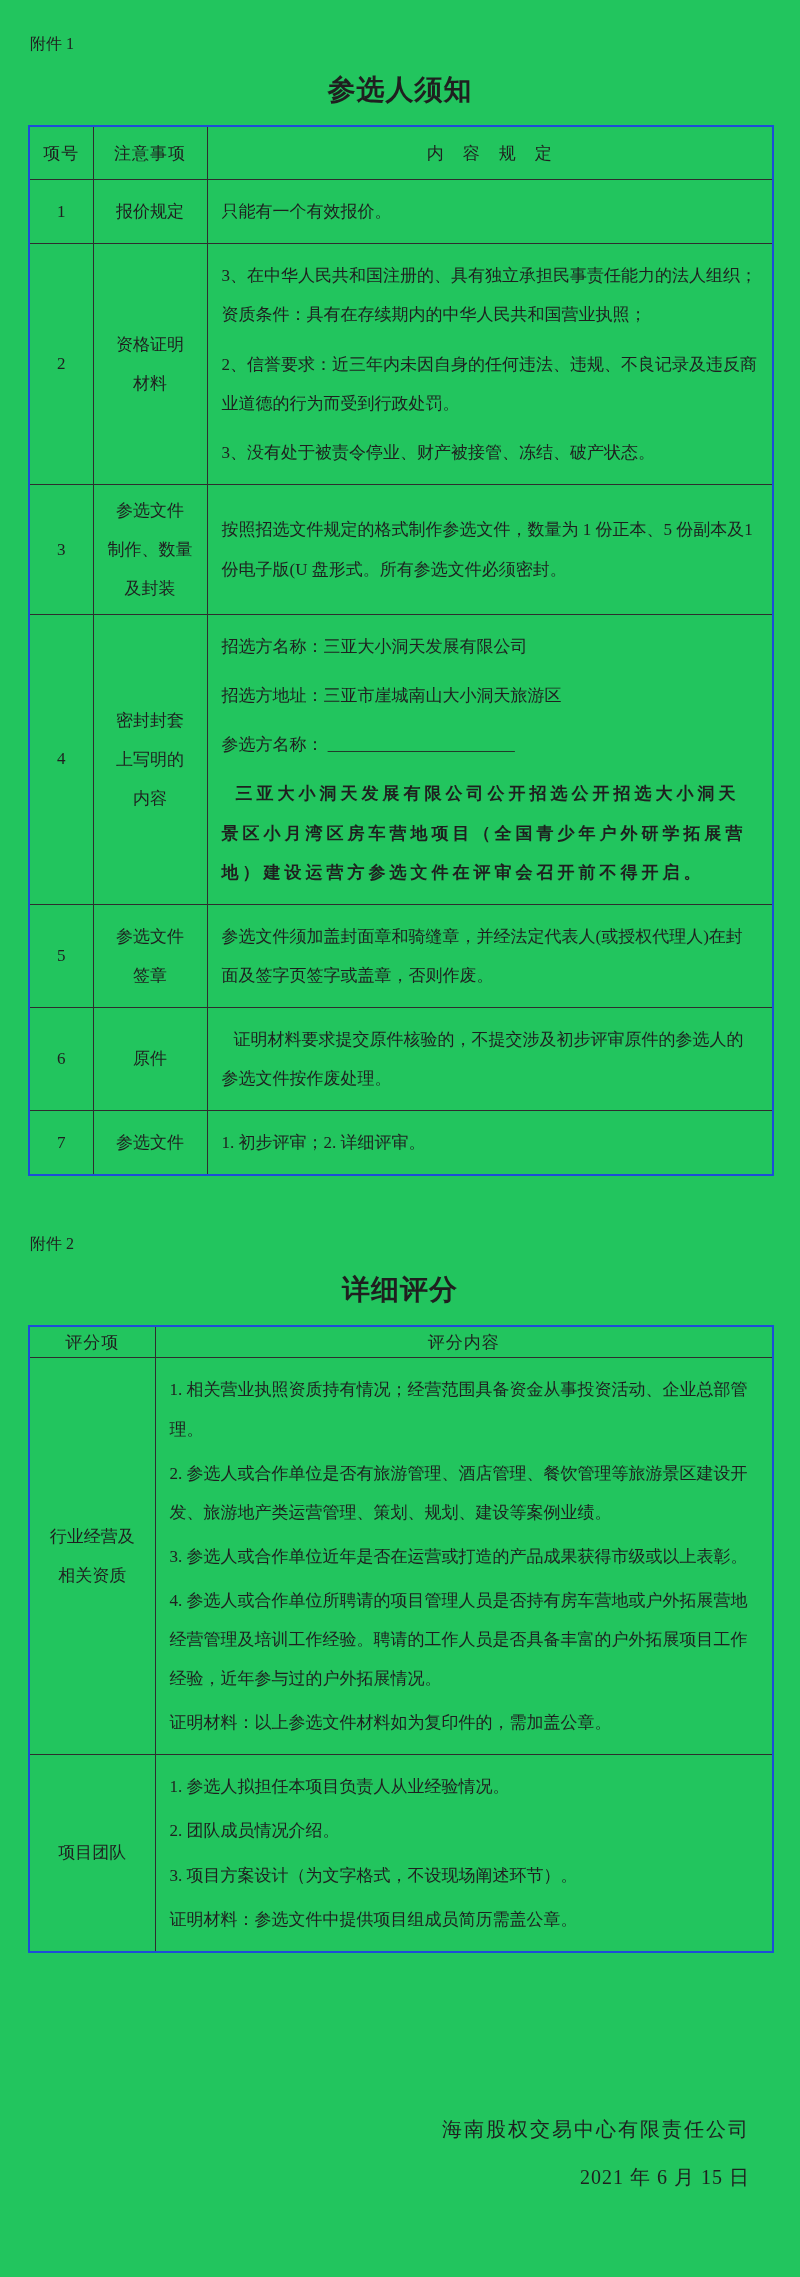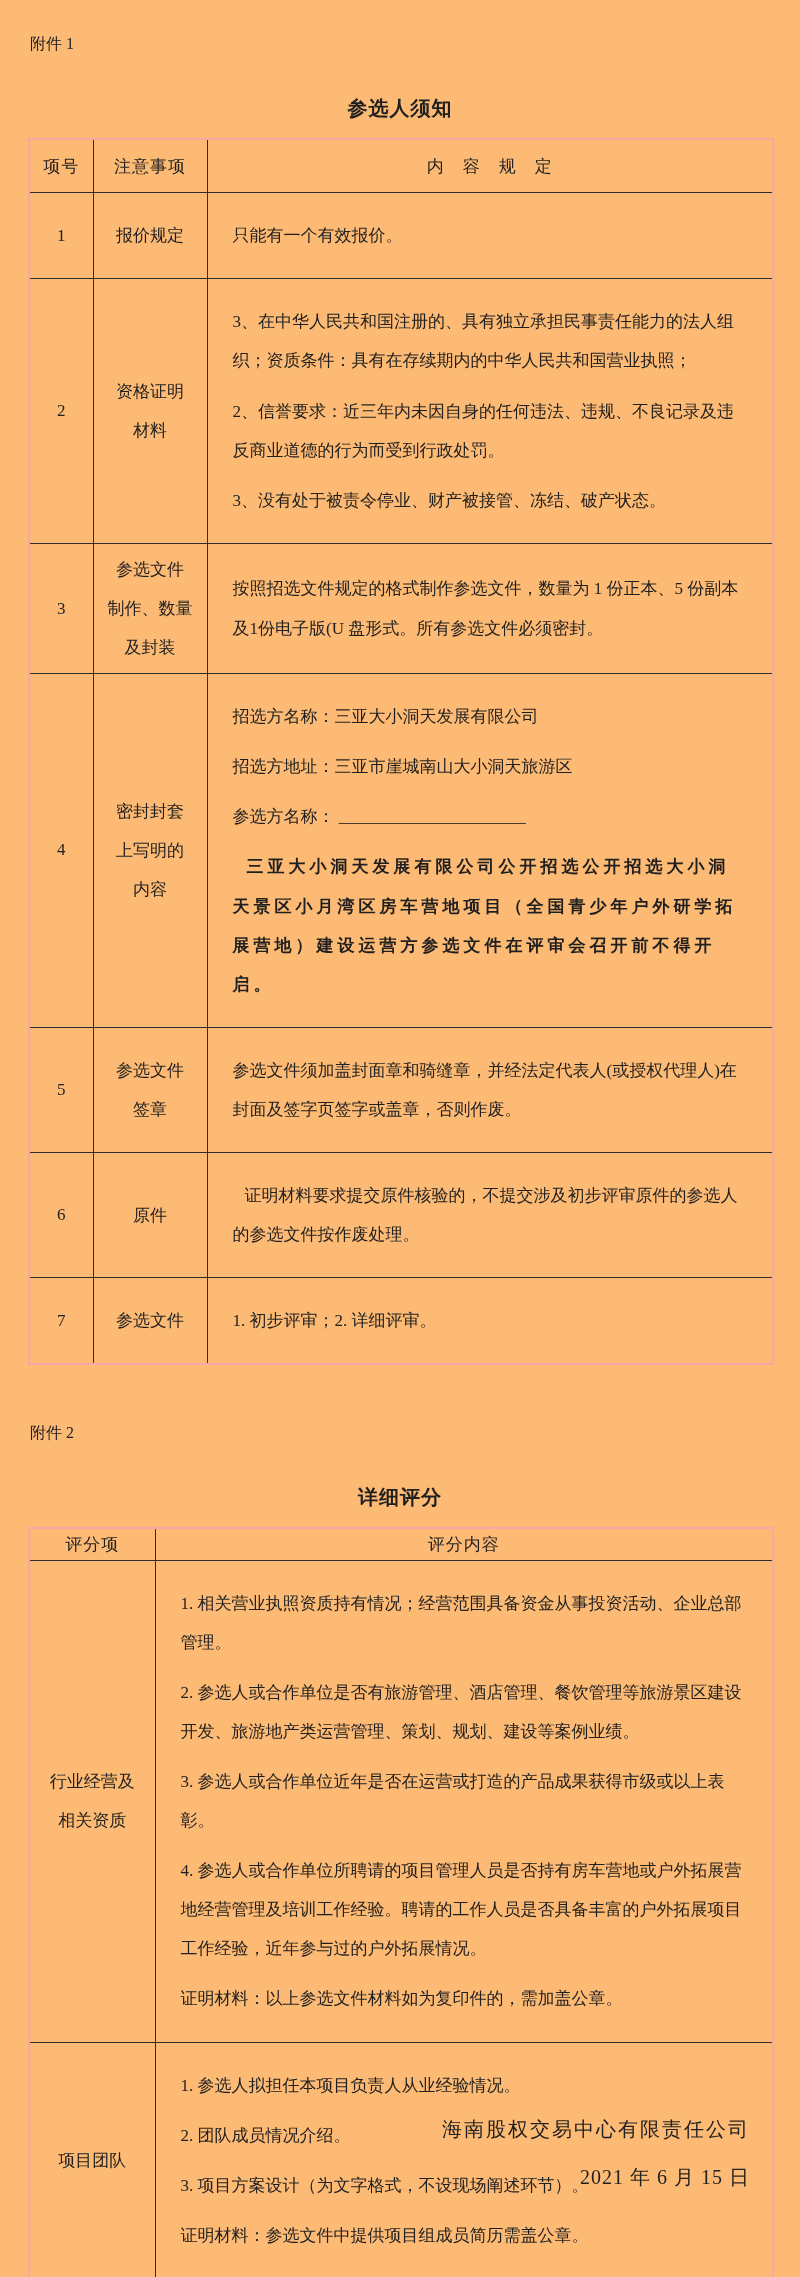--- a/index.html
+++ b/index.html
@@ -6,59 +6,59 @@
   html,body { background:#ffffff; }
   body {
     width:800px;
     font-family:"Liberation Serif","DejaVu Serif",serif;
     color:#1f1f1f;
   }
   .page {
     position:relative;
     width:800px;
     height:2277px;
-    background:#fdba74;
+    background:#22c55e;
     overflow:hidden;
   }
   .attach-label {
     margin:34px 0 0 30px;
     font-size:16px;
     line-height:1.3;
   }
   .attach-label.second { margin-top:58px; }
   .doc-title {
     text-align:center;
-    font-size:20px;
+    font-size:28px;
     font-weight:bold;
-    margin-top:40px;
+    margin-top:16px;
     letter-spacing:1px;
   }
   table.tbl {
     border-collapse:collapse;
     margin:16px 0 0 28px;
     width:744px;
     table-layout:fixed;
-    border:2px solid #fca5a5;
+    border:2px solid #1d4ed8;
   }
   .tbl th, .tbl td {
     border:1px solid #2e2e2e;
     vertical-align:middle;
     font-size:17px;
     font-weight:normal;
     color:#1f1f1f;
   }
   .tbl thead th { text-align:center; height:54px; letter-spacing:1px; }
   .tbl2 thead th { height:32px; }
   td.cell-no { text-align:center; }
   td.cell-item { text-align:center; padding:6px 4px; }
   td.cell-item .item-line { line-height:2.3; }
   td.cell-content { padding:12px 14px; }
   td.cell-content p {
     line-height:2.3;
-    margin:11px;
+    margin:0;
     white-space:pre-wrap;
     word-break:break-word;
   }
   .tbl1 td.cell-content p + p { margin-top:10px; }
   .tbl2 td.cell-content p + p { margin-top:5px; }
   p.spaced { letter-spacing:4px; text-indent:14px;font-weight:bold; }
   p.indent { text-indent:12px; }
   .footer-line {
     position:absolute;
     right:50px;

